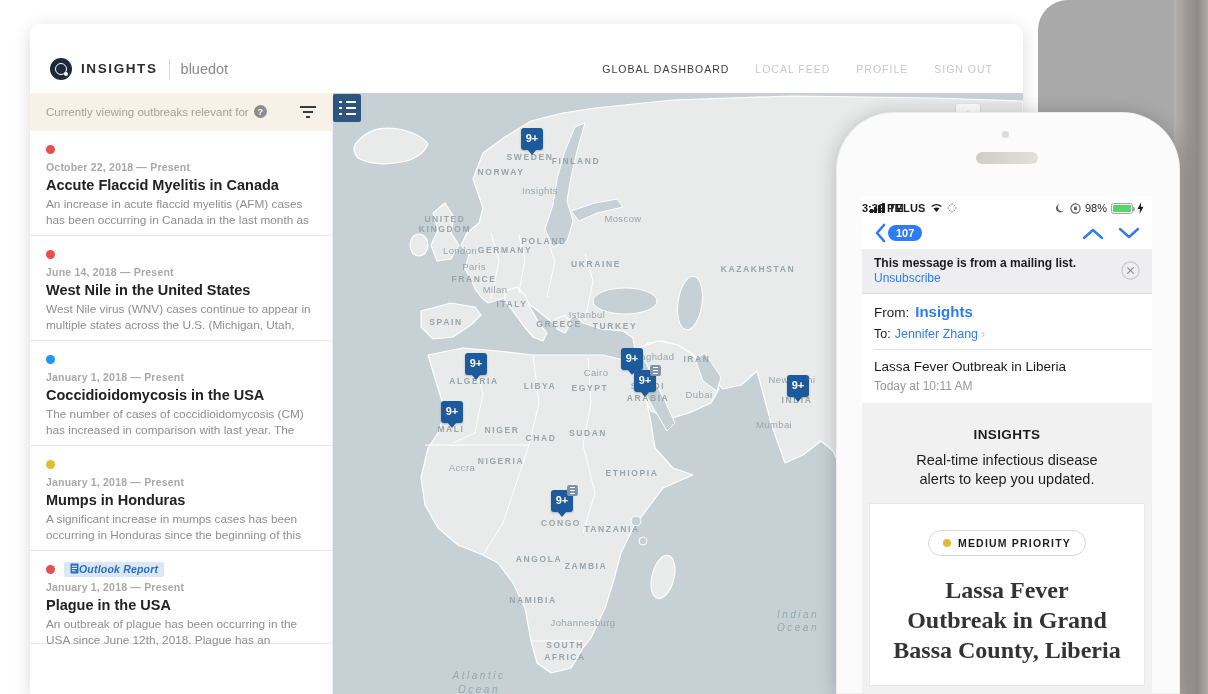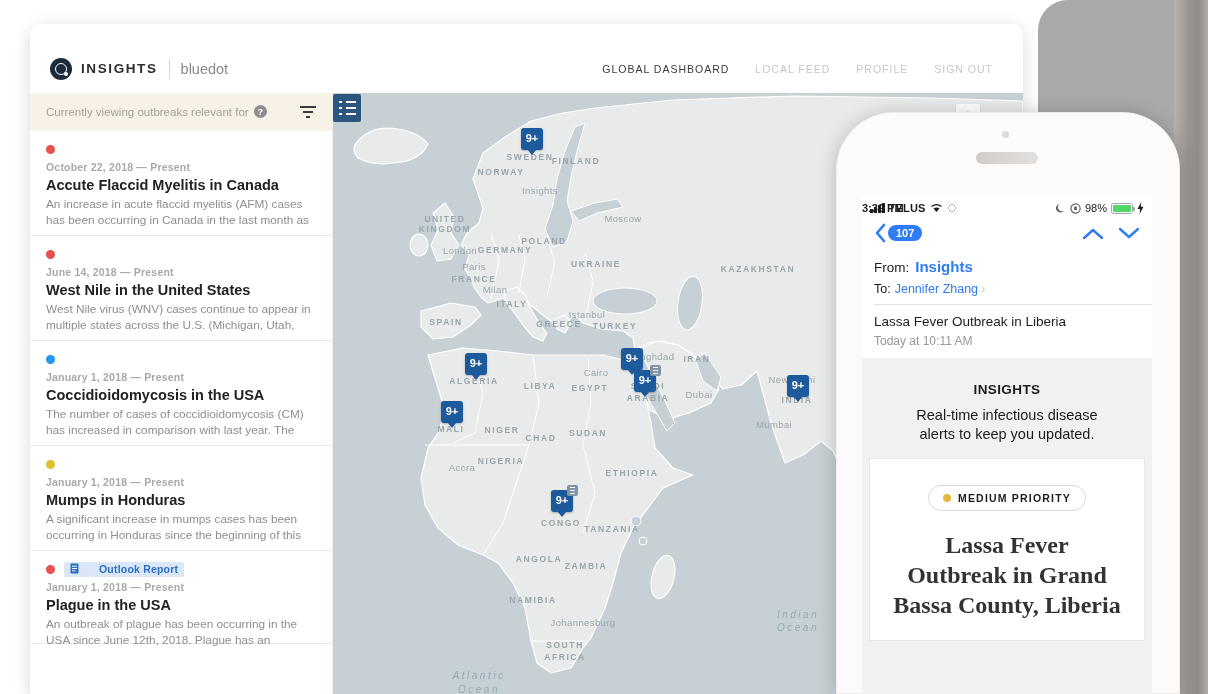--- a/index.html
+++ b/index.html
@@ -44,22 +44,22 @@
   .filter-icon i { position:absolute; left:50%; transform:translateX(-50%); height:2px; background:#3a3a3a; display:block; }
   .filter-icon i:nth-child(1){ top:0; width:16px; } .filter-icon i:nth-child(2){ top:5px; width:10px; }
   .filter-icon i:nth-child(3){ top:10px; width:4px; }
   .sb-head-row2 { display:flex; align-items:center; margin-top:9px; gap:8px; }
   .sb-geo { font-size:13.5px; font-weight:bold; color:#2e2e2e; }
 
   .sb-item { padding:12px 16px 0; height:105px; border-bottom:1px solid #e8e8e8; cursor:pointer; background:#fff; }
   .sb-item:last-child { height:93px; }
   .sb-dotrow { display:flex; align-items:center; height:12px; margin-bottom:6px; gap:9px; }
   .sb-dot { width:9px; height:9px; border-radius:50%; flex:none; }
-  .sb-badge { display:inline-flex; align-items:center; gap:20px; background:#dbe7f6; border-radius:2px;
-              padding:1px 6px 2px; }
+  .sb-badge { display:inline-flex; align-items:center; gap:0; background:#dbe7f6; border-radius:2px;
+              padding:1px 6px 2px;font-style:italic; }
   .sb-badge svg { display:block; }
   .sb-badge b { font-size:10.5px; color:#2a6fc2; letter-spacing:.2px; }
   .sb-date { font-size:10.5px; font-weight:bold; color:#a9a9a9; letter-spacing:.2px; margin-bottom:4px; }
   .sb-title { font-size:14.5px; font-weight:bold; color:#222; margin-bottom:4px; }
   .sb-desc { font-size:11.8px; line-height:15.5px; color:#8e8e8e; max-height:31px; overflow:hidden; }
 
   
   .map { position:relative; flex:1; background:#c7d0d4; overflow:hidden; }
   .map svg { position:absolute; left:0; top:0; }
   .map-label { position:absolute; transform:translate(-50%,-50%); white-space:nowrap; pointer-events:none; }
@@ -411,20 +411,31 @@
       <span class="mail-arrows">
         <svg width="22" height="13" viewBox="0 0 22 13">
           <polyline points="2,11 11,3 20,11" fill="none" stroke="#2f7cf6" stroke-width="2.4" stroke-linecap="round" stroke-linejoin="round"></polyline>
         </svg>
         <svg width="22" height="13" viewBox="0 0 22 13">
           <polyline points="2,2 11,10 20,2" fill="none" stroke="#2f7cf6" stroke-width="2.4" stroke-linecap="round" stroke-linejoin="round"></polyline>
         </svg>
       </span>
     </div>
 
+    <div class="banner">
+      <div style="flex:1">
+        <div class="banner-text">This message is from a mailing list.</div>
+        <div class="banner-link">Unsubscribe</div>
+      </div>
+      <svg width="19" height="19" viewBox="0 0 19 19">
+        <circle cx="9.5" cy="9.5" r="8.6" fill="none" stroke="#c7c7cc" stroke-width="1.2"></circle>
+        <line x1="6.3" y1="6.3" x2="12.7" y2="12.7" stroke="#8e8e93" stroke-width="1.2"></line>
+        <line x1="12.7" y1="6.3" x2="6.3" y2="12.7" stroke="#8e8e93" stroke-width="1.2"></line>
+      </svg>
+    </div>
 
     <div class="addr">
       <div class="from-row">
         <span>From:</span><span class="from-name">Insights</span>
       </div>
       <div class="to-row">
         <span>To:</span>
         <span class="to-name">Jennifer Zhang</span>
         <span class="to-chev">›</span>
       </div>

